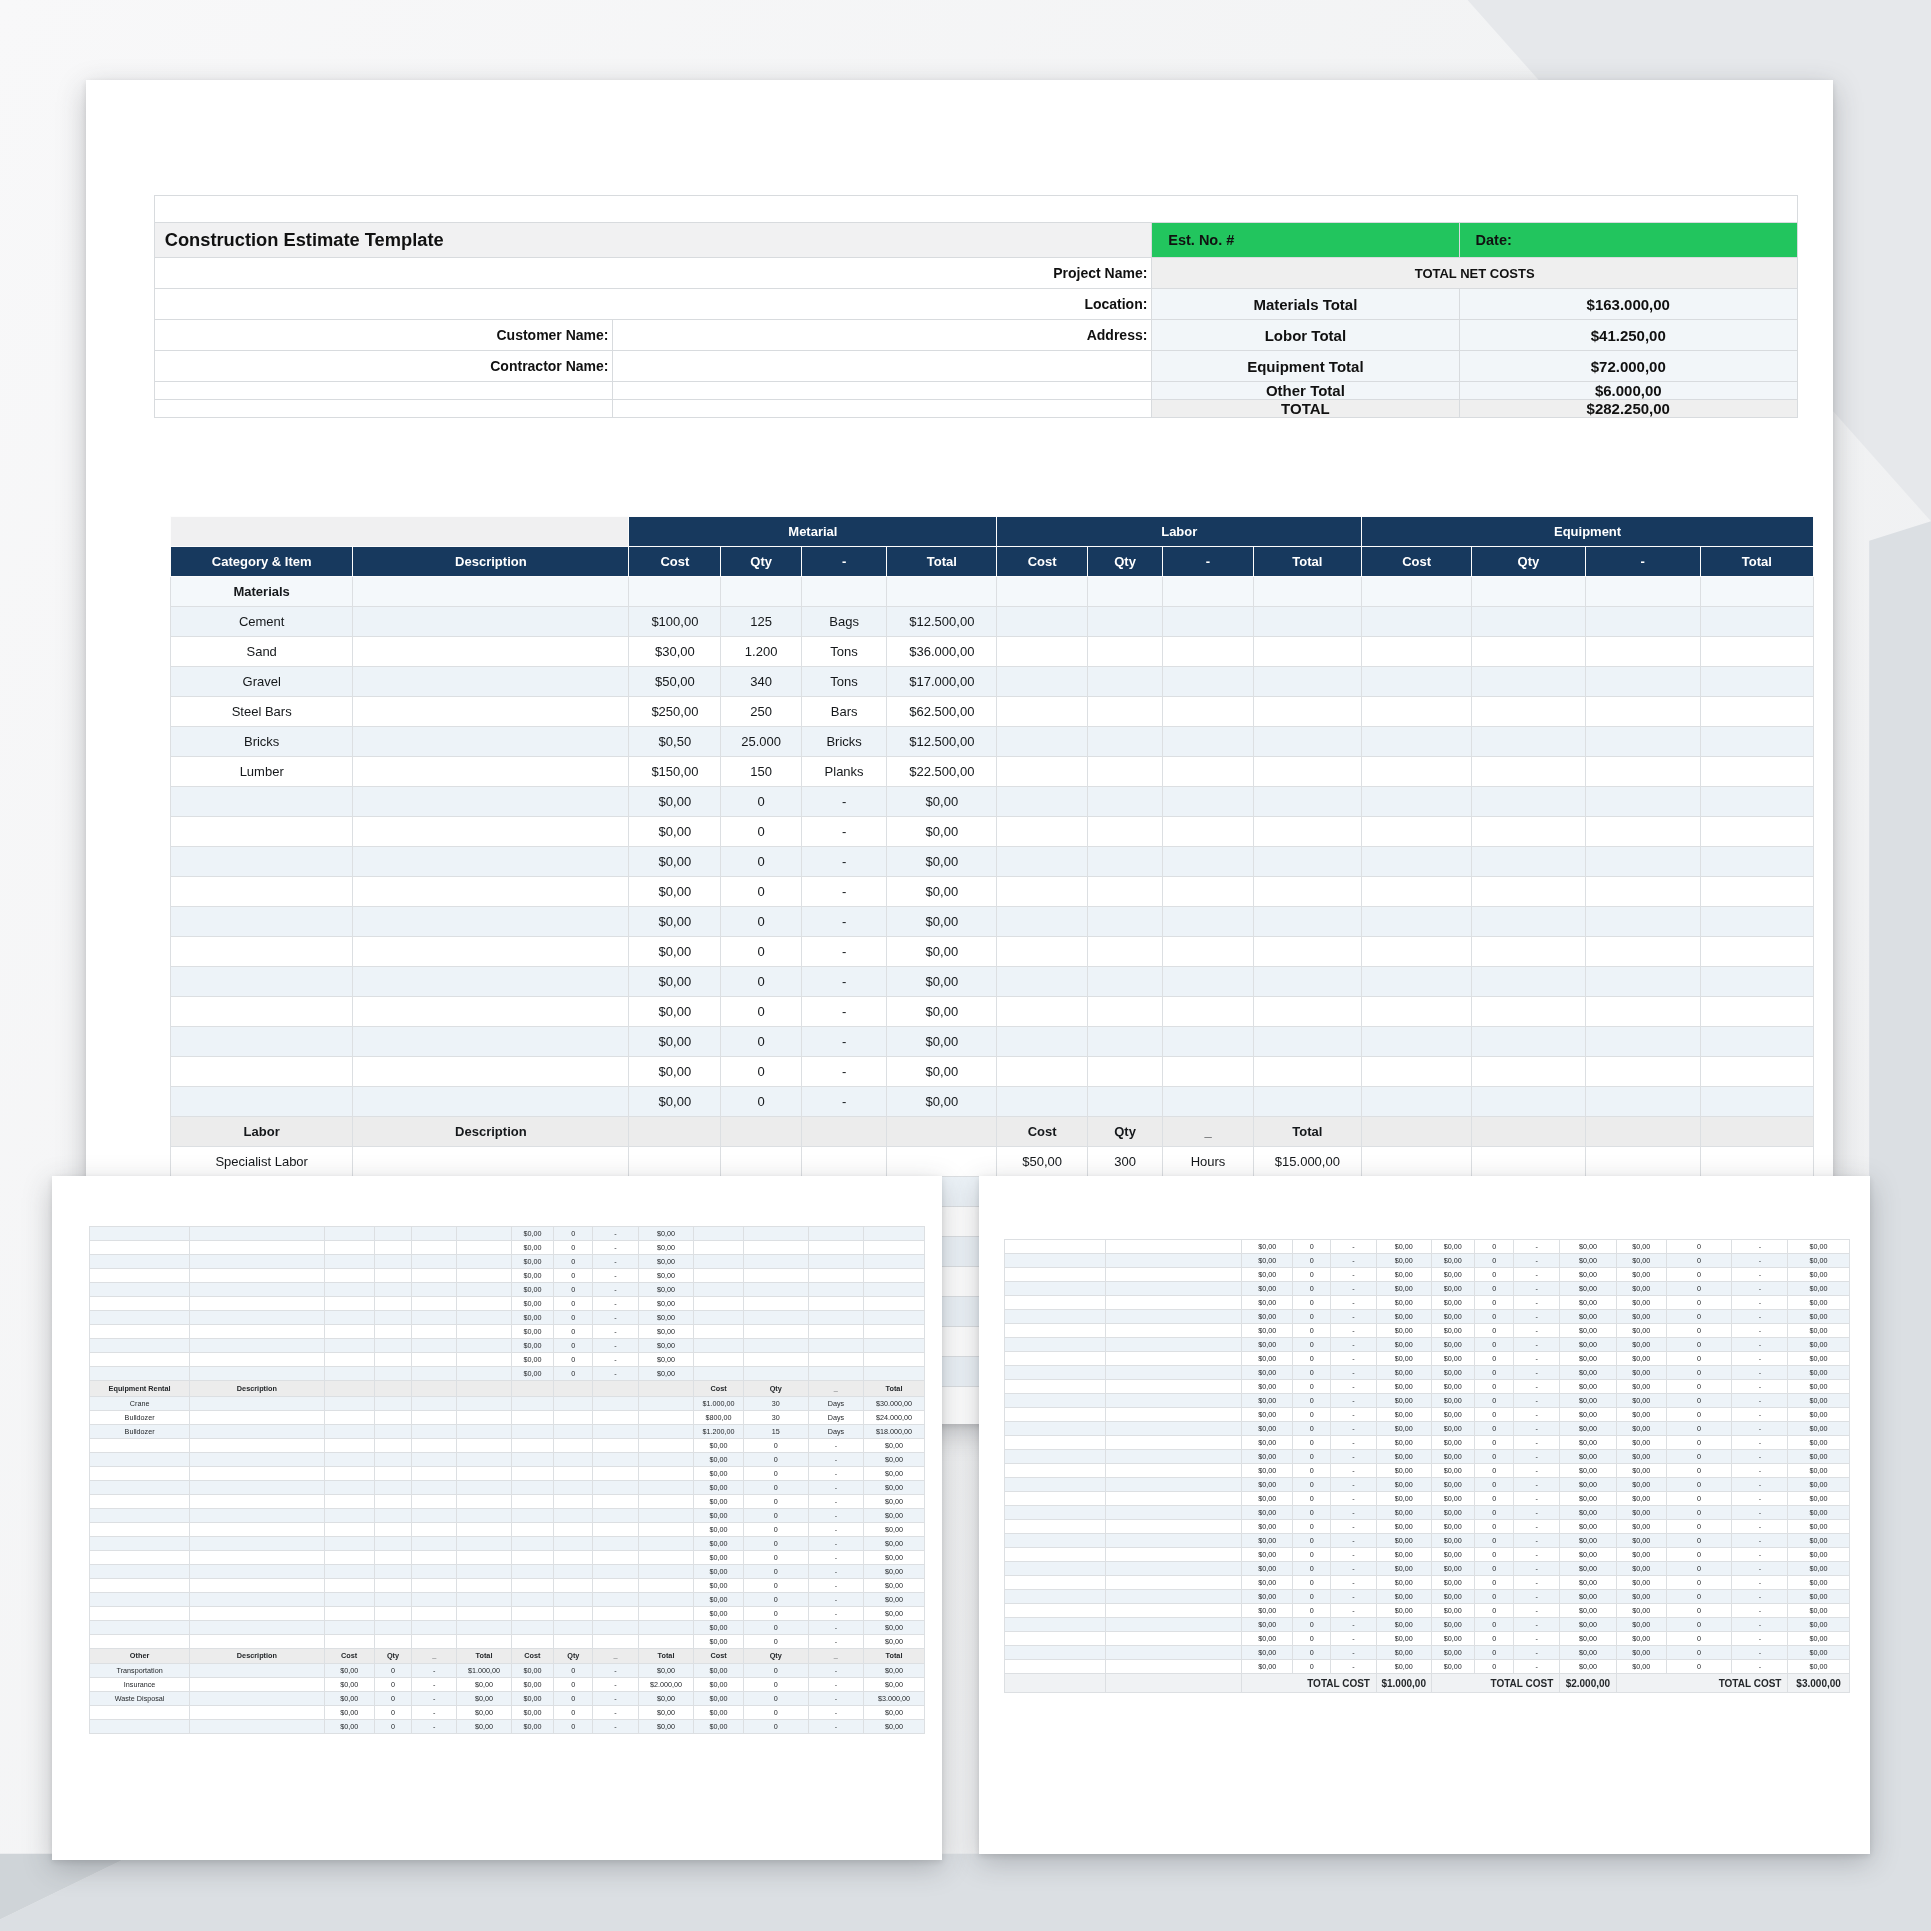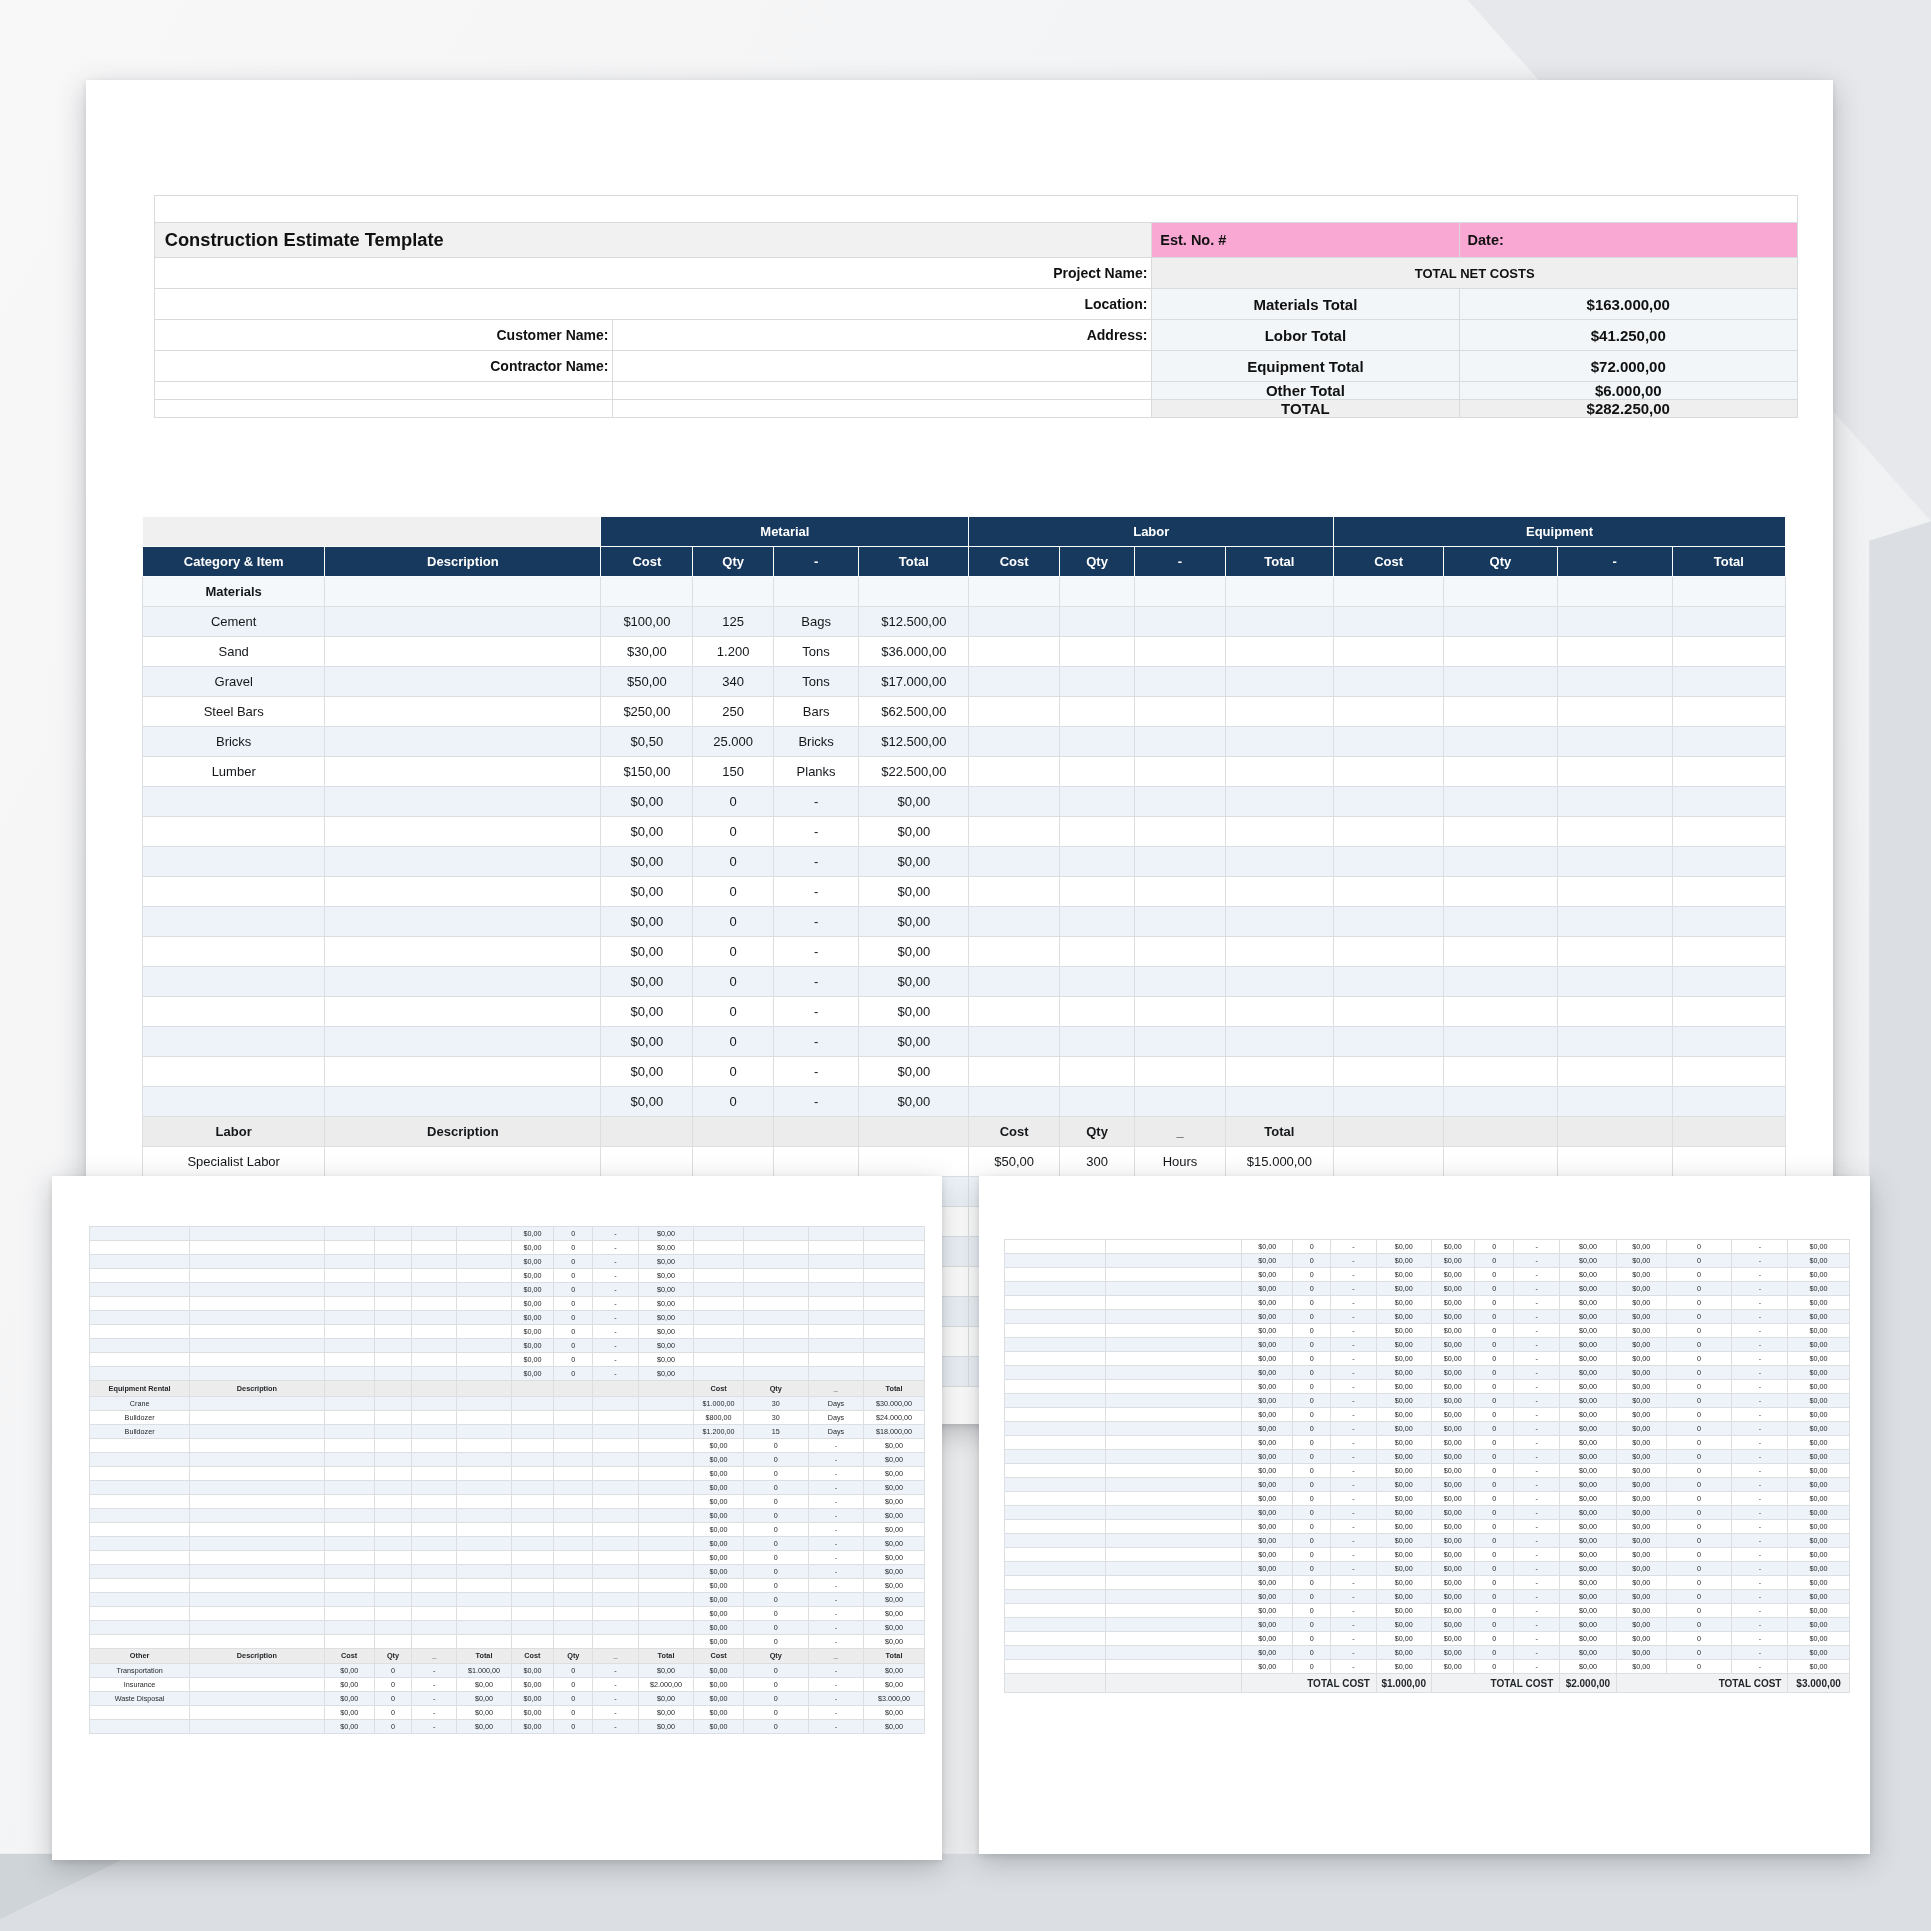--- a/index.html
+++ b/index.html
@@ -21,31 +21,31 @@
   #page1{left:86px;top:80px;width:1747px;height:1344px;}
   #page2{left:52px;top:1176px;width:890px;height:684px;}
   #page3{left:979px;top:1176px;width:891px;height:678px;}
   table{border-collapse:collapse;table-layout:fixed;}
   td{overflow:hidden;white-space:nowrap;vertical-align:middle;text-align:center;padding:0 3.9px;}
   
   #hdrT{position:absolute;left:68px;top:115px;width:1644px;border:1px solid #c9ccce;}
   #hdrT td{border:1px solid #d8dbde;font-size:14px;color:#111;}
   #hdrT td.toprow{height:26px;background:#fff;}
   #hdrT td.title{height:34px;background:#f1f1f2;font-weight:bold;font-size:18.3px;text-align:left;padding-left:9.7px;}
-  #hdrT td.meta{background:#f9a8d4;font-weight:bold;text-align:left;padding-left:8px;font-size:14.5px;}
+  #hdrT td.meta{background:#22c55e;font-weight:bold;text-align:left;padding-left:16px;font-size:14.5px;}
   #hdrT td.field{height:30px;background:#fff;font-weight:bold;text-align:right;padding-left:9.7px;}
   #hdrT td.blank{background:#fff;}
   #hdrT td.nethdr{background:#efefef;font-weight:bold;font-size:13px;}
   #hdrT td.tlabel{background:#f2f6f9;font-weight:bold;font-size:15px;}
   #hdrT td.tvalue{background:#f2f6f9;font-weight:bold;font-size:15px;}
   #hdrT td.gtotal{background:#efefef;font-weight:bold;font-size:15px;}
   
   .grid{border:1.4px solid #b7babd;}
   .grid td{border:1px solid #dcdfe2;color:#15181b;}
-  #p1t{position:absolute;left:56px;top:436px;width:1644px;}
+  #p1t{position:absolute;left:84px;top:436px;width:1644px;}
   #p1t td{font-size:13px;height:29px;}
   #p1t thead td{border:1.4px solid #fdfdfd;}
   td.navy{background:#17395e;color:#fff !important;font-weight:bold;font-size:13.5px;}
   td.bandblank{background:#f0f0f1;}
   tr.hdr td{background:#ececec;font-weight:bold;}
   tr.tint td{background:#edf3f8;}
   td.bl{border-left:1.9px solid #1d2023 !important;}
   tr.sect td{background:#f4f8fb;font-weight:bold;}
   
   .smallT td{font-size:7.2px;height:13px;padding:0 1.9px;color:#25282b;}

